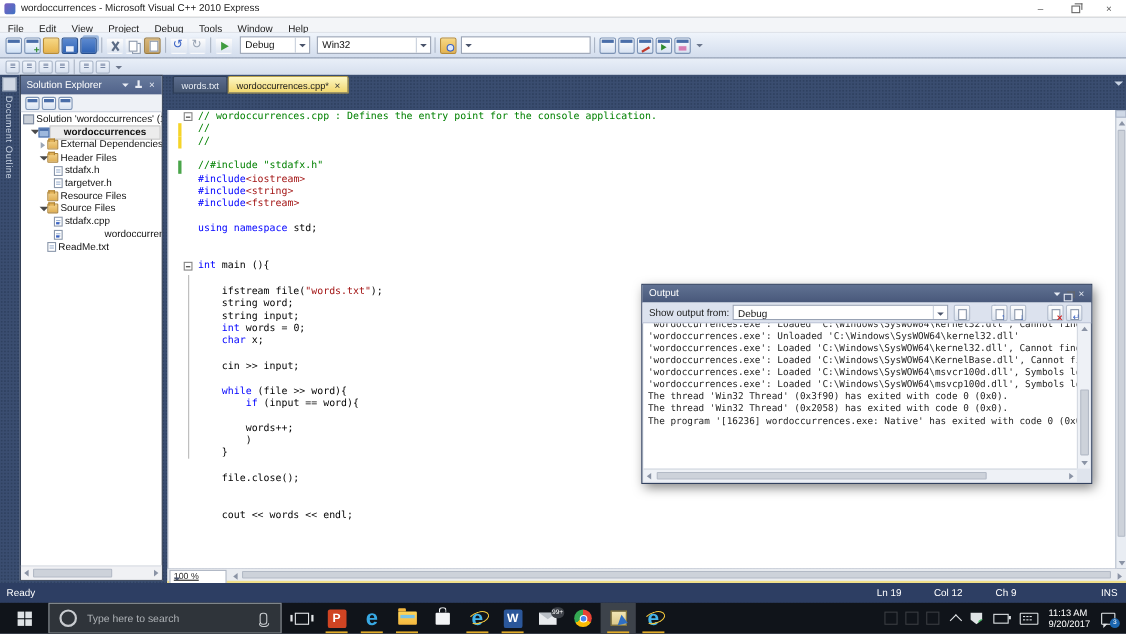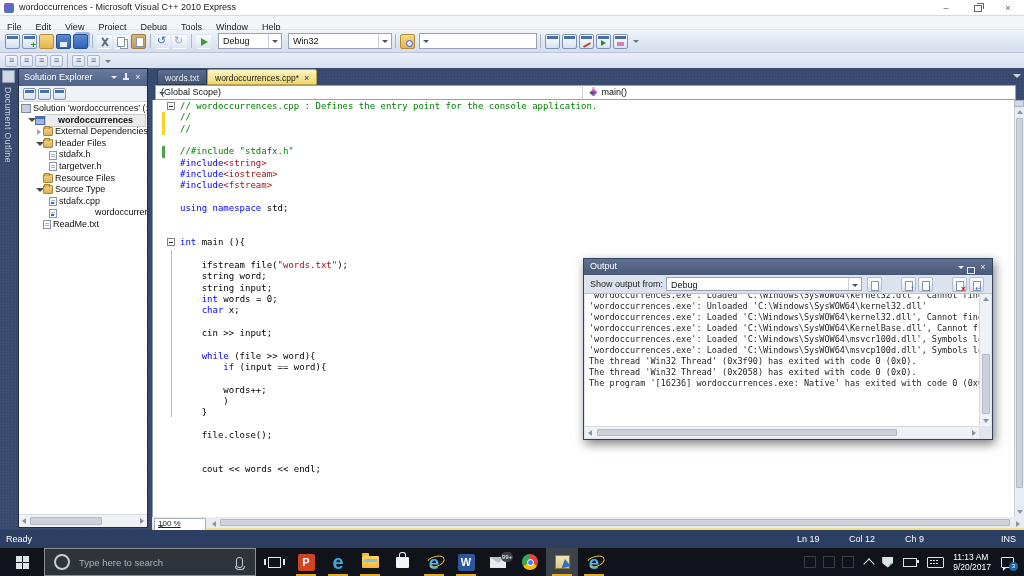--- a/index.html
+++ b/index.html
@@ -306,21 +306,21 @@
           <span class="tlabel">targetver.h</span>
         </div>
         <div class="tree-row" style="padding-left: 16px;">
           <span class="exp blank"></span>
           <span class="ticon ic-folder"></span>
           <span class="tlabel">Resource Files</span>
         </div>
         <div class="tree-row" style="padding-left: 16px;">
           <span class="exp expanded"></span>
           <span class="ticon ic-folder"></span>
-          <span class="tlabel">Source Type</span>
+          <span class="tlabel">Source Files</span>
         </div>
         <div class="tree-row" style="padding-left: 30px;">
           <span class="ticon ic-page ic-cpp"></span>
           <span class="tlabel">stdafx.cpp</span>
         </div>
         <div class="tree-row" style="padding-left: 30px; gap: 36px;">
           <span class="ticon ic-page ic-cpp"></span>
           <span class="tlabel">wordoccurrences.cpp</span>
         </div>
         <div class="tree-row" style="padding-left: 24px;">
@@ -333,34 +333,30 @@
       <span class="arr arr-right" style="right:3px;top:3px"></span>
       <span class="scroll-thumb" style="left:11px;top:2px;width:72px;height:8px"></span>
     </div>
   </div>
 
   <div class="abs editor-group">
     <div class="tab tab-inactive" style="left:5px;"><span>words.txt</span></div>
     <div class="tab tab-active" style="left:55px;"><span>wordoccurrences.cpp*</span><span class="tab-close"></span></div>
     <span class="tablist-dd"></span>
 
-    <div class="navbar">
-      <div class="nav-left"><span>(Global Scope)</span><span class="dd"></span></div>
-      <div class="nav-right"><span class="method-ico"></span><span>main()</span><span class="dd"></span></div>
-    </div>
 
     <div class="code-area">
       <div id="code-lines">
           <div class="code-line"><span class="fold"></span><span class="tok-cm">// wordoccurrences.cpp : Defines the entry point for the console application.</span></div>
           <div class="code-line"><span class="mark mark-y"></span><span class="tok-cm">//</span></div>
           <div class="code-line"><span class="mark mark-y"></span><span class="tok-cm">//</span></div>
           <div class="code-line"></div>
           <div class="code-line"><span class="mark mark-g"></span><span class="tok-cm">//#include "stdafx.h"</span></div>
+          <div class="code-line"><span class="tok-kw">#include</span><span class="tok-str">&lt;iostream&gt;</span></div>
           <div class="code-line"><span class="tok-kw">#include</span><span class="tok-str">&lt;string&gt;</span></div>
-          <div class="code-line"><span class="tok-kw">#include</span><span class="tok-str">&lt;iostream&gt;</span></div>
           <div class="code-line"><span class="tok-kw">#include</span><span class="tok-str">&lt;fstream&gt;</span></div>
           <div class="code-line"></div>
           <div class="code-line"><span class="tok-kw">using</span><span class="tok-pl"> </span><span class="tok-kw">namespace</span><span class="tok-pl"> std;</span></div>
           <div class="code-line"></div>
           <div class="code-line"></div>
           <div class="code-line"><span class="fold"></span><span class="tok-kw">int</span><span class="tok-pl"> main (){</span></div>
           <div class="code-line"></div>
           <div class="code-line"><span class="tok-pl">    ifstream file(</span><span class="tok-str">"words.txt"</span><span class="tok-pl">);</span></div>
           <div class="code-line"><span class="tok-pl">    string word;</span></div>
           <div class="code-line"><span class="tok-pl">    string input;</span></div>

